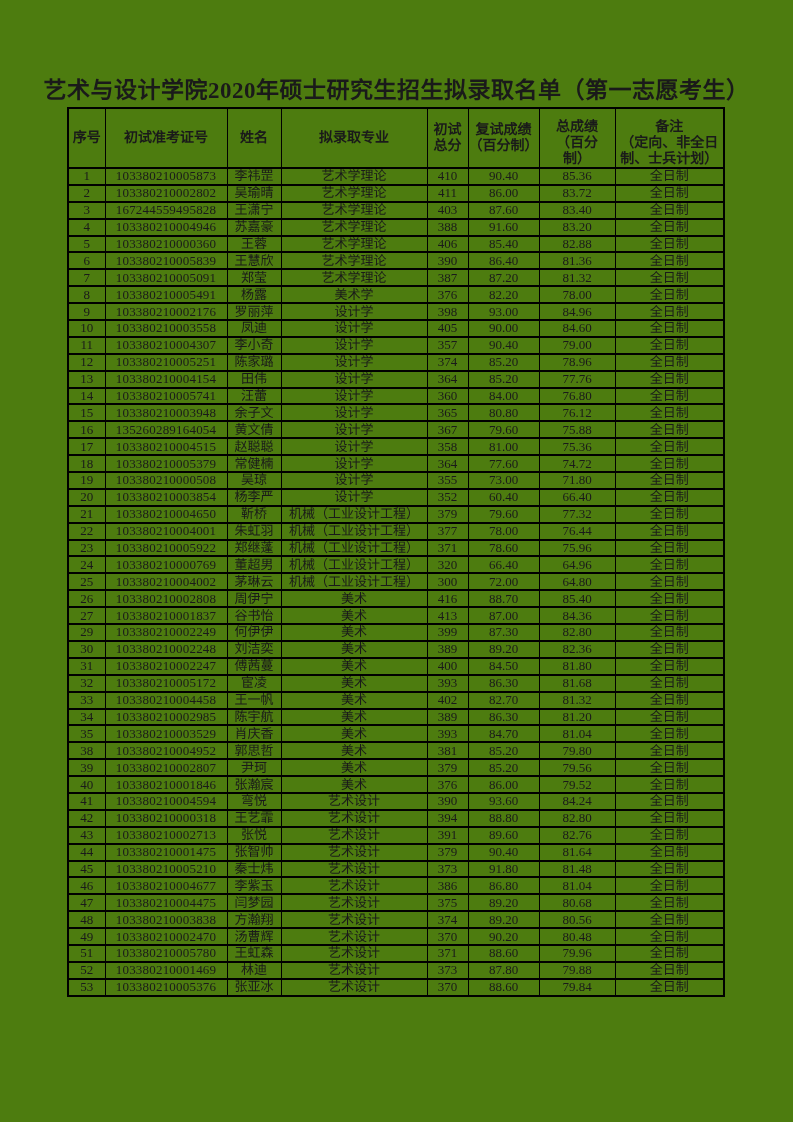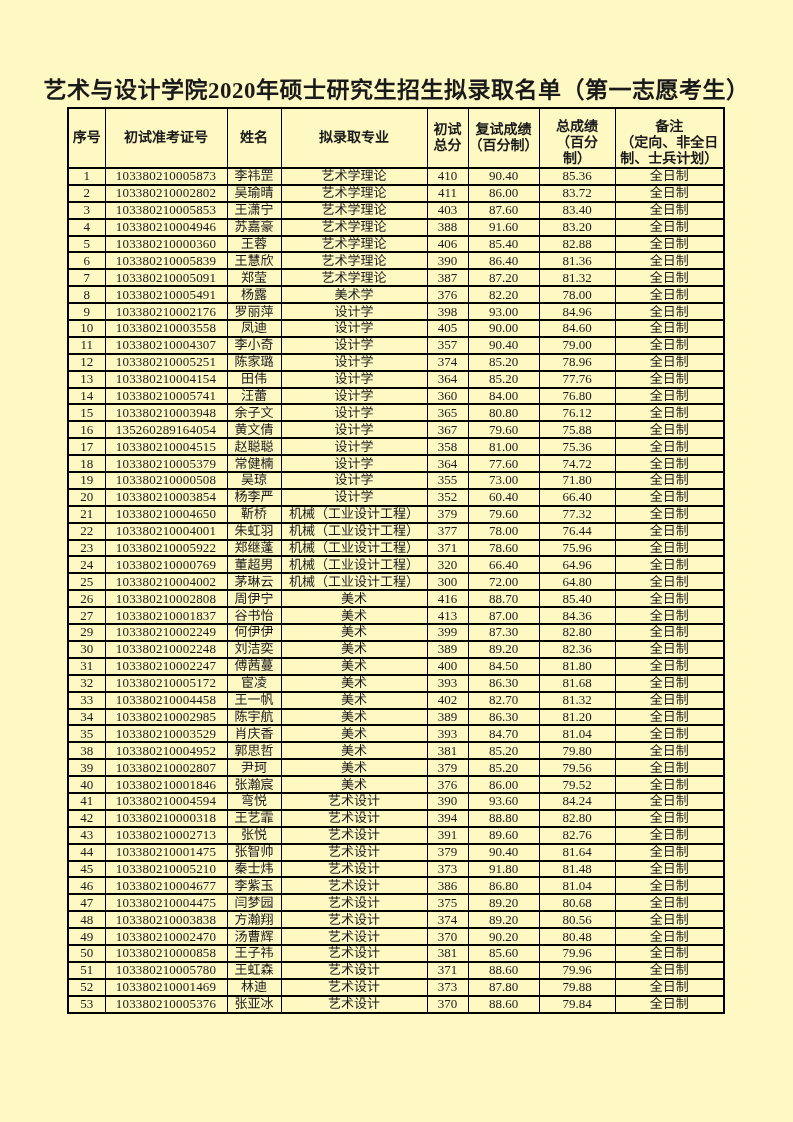--- a/index.html
+++ b/index.html
@@ -8,21 +8,21 @@
     background: #ffffff;
     width: 793px;
     height: 1122px;
     font-family: "Liberation Serif", "DejaVu Serif", serif;
     color: #1a1a1a;
   }
   .page {
     position: relative;
     width: 793px;
     height: 1122px;
-    background: #fef9c3;
+    background: #4d7c0f;
     overflow: hidden;
   }
   .title {
     position: absolute;
     top: 71px;
     left: 0;
     width: 100%;
     margin: 0;
     text-align: center;
     font-size: 23px;
@@ -120,21 +120,21 @@
           <td class="c-exam_id">103380210002802</td>
           <td class="c-name">吴瑜晴</td>
           <td class="c-major">艺术学理论</td>
           <td class="c-initial_score">411</td>
           <td class="c-retest_score">86.00</td>
           <td class="c-total_score">83.72</td>
           <td class="c-remark">全日制</td>
         </tr>
         <tr>
           <td class="c-seq">3</td>
-          <td class="c-exam_id">103380210005853</td>
+          <td class="c-exam_id">167244559495828</td>
           <td class="c-name">王潇宁</td>
           <td class="c-major">艺术学理论</td>
           <td class="c-initial_score">403</td>
           <td class="c-retest_score">87.60</td>
           <td class="c-total_score">83.40</td>
           <td class="c-remark">全日制</td>
         </tr>
         <tr>
           <td class="c-seq">4</td>
           <td class="c-exam_id">103380210004946</td>
@@ -559,30 +559,20 @@
           <td class="c-seq">49</td>
           <td class="c-exam_id">103380210002470</td>
           <td class="c-name">汤曹辉</td>
           <td class="c-major">艺术设计</td>
           <td class="c-initial_score">370</td>
           <td class="c-retest_score">90.20</td>
           <td class="c-total_score">80.48</td>
           <td class="c-remark">全日制</td>
         </tr>
         <tr>
-          <td class="c-seq">50</td>
-          <td class="c-exam_id">103380210000858</td>
-          <td class="c-name">王子祎</td>
-          <td class="c-major">艺术设计</td>
-          <td class="c-initial_score">381</td>
-          <td class="c-retest_score">85.60</td>
-          <td class="c-total_score">79.96</td>
-          <td class="c-remark">全日制</td>
-        </tr>
-        <tr>
           <td class="c-seq">51</td>
           <td class="c-exam_id">103380210005780</td>
           <td class="c-name">王虹森</td>
           <td class="c-major">艺术设计</td>
           <td class="c-initial_score">371</td>
           <td class="c-retest_score">88.60</td>
           <td class="c-total_score">79.96</td>
           <td class="c-remark">全日制</td>
         </tr>
         <tr>

